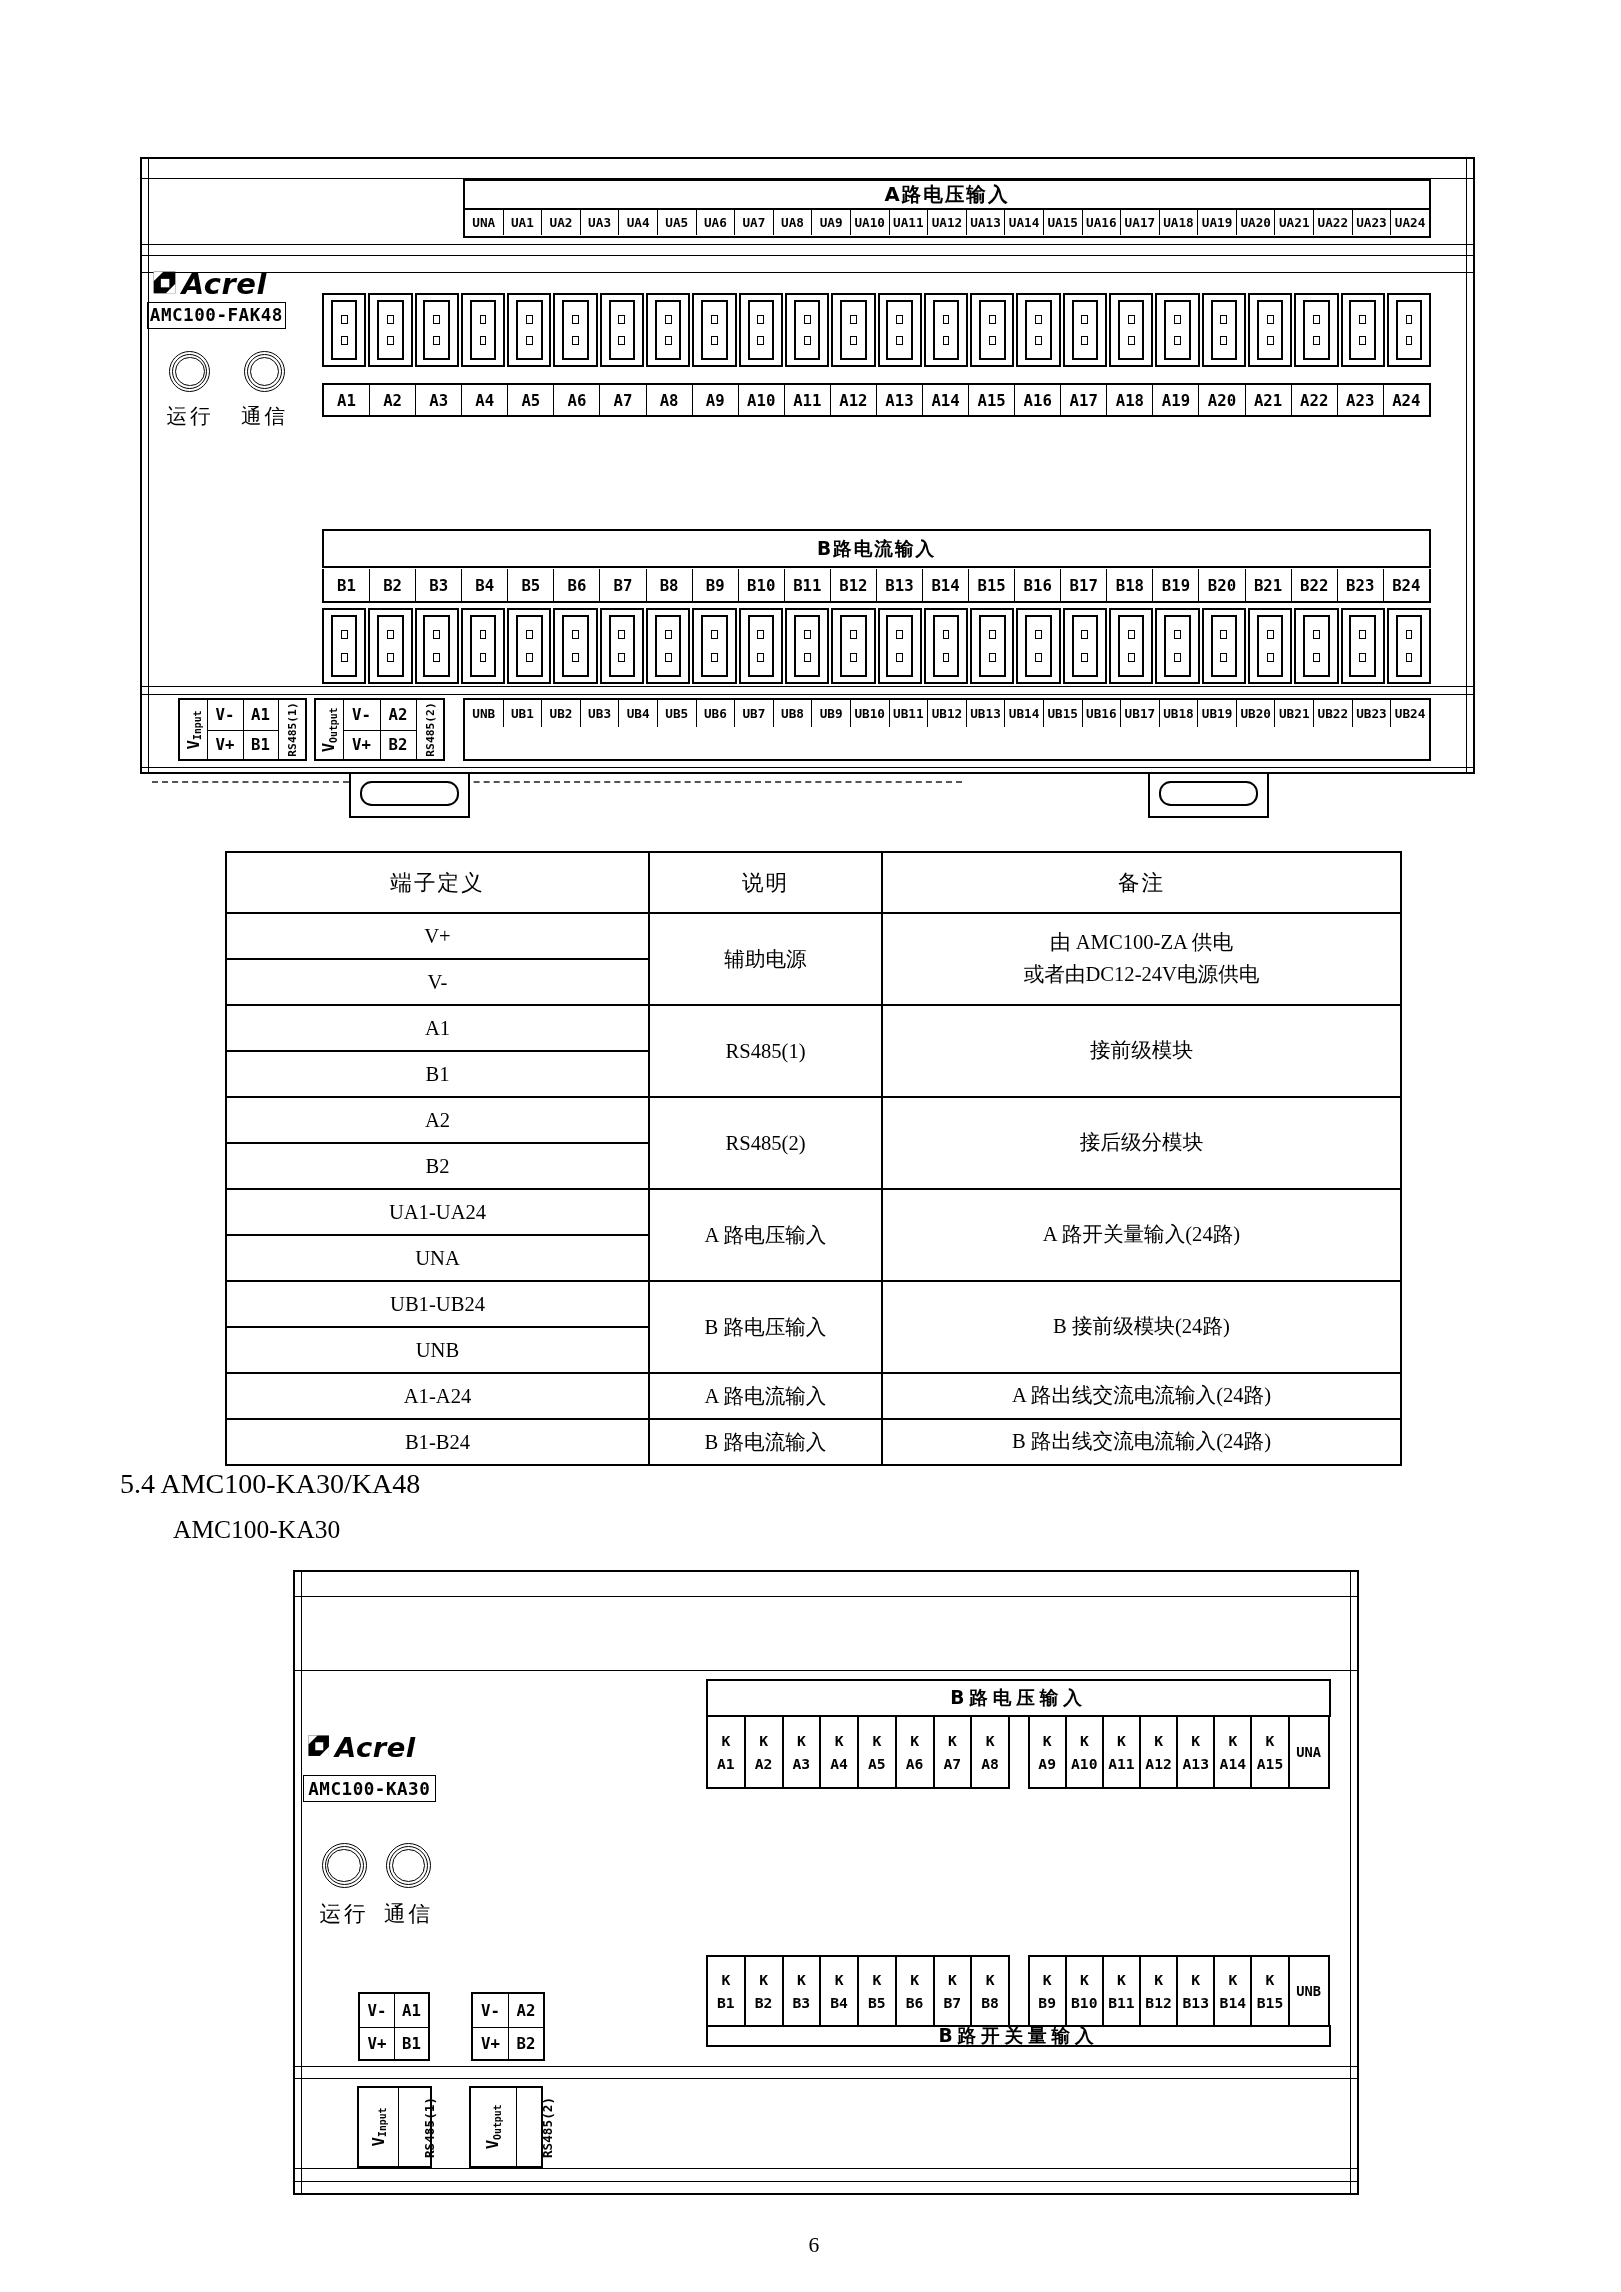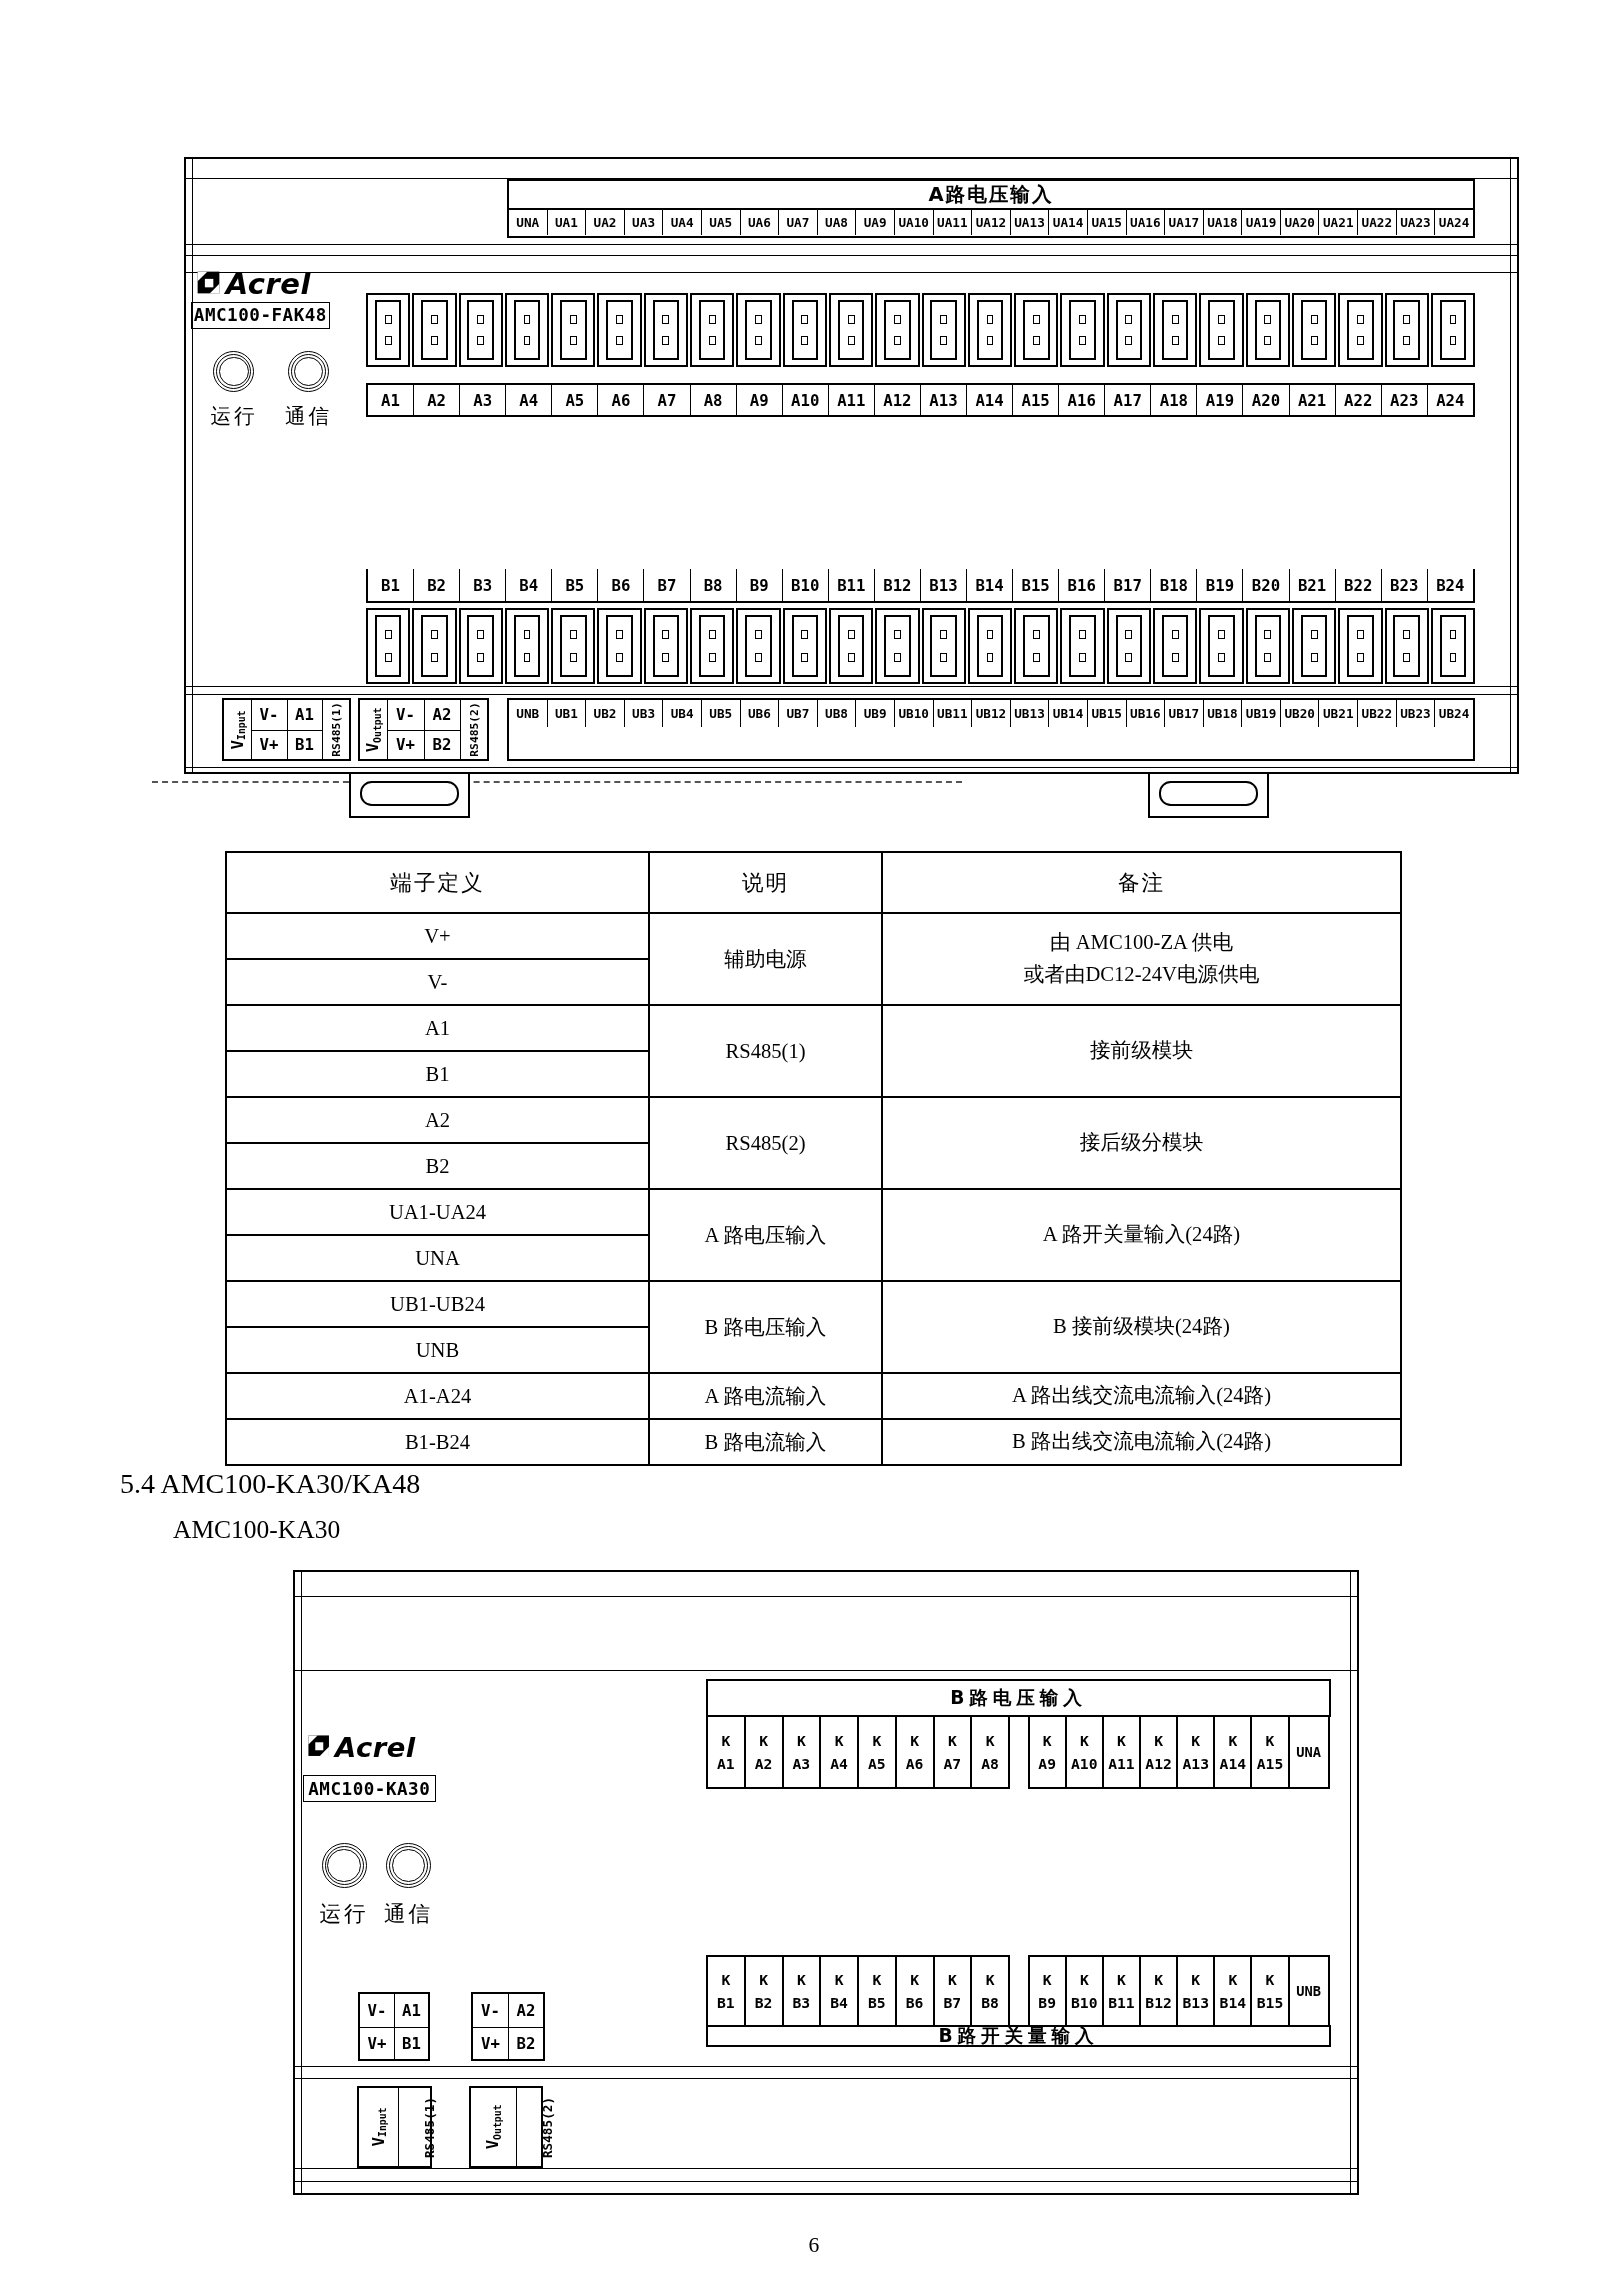--- a/index.html
+++ b/index.html
@@ -101,21 +101,21 @@
   
   .h-sec{position:absolute;font-family:"Liberation Serif","DejaVu Serif",serif;font-size:28px;white-space:pre;}
   .h-sub{position:absolute;font-family:"Liberation Serif","DejaVu Serif",serif;font-size:25.5px;}
   .pagenum{position:absolute;font-family:"Liberation Serif","DejaVu Serif",serif;font-size:21.6px;text-align:center;}
 </style>
 </head>
 <body>
 
 <div class="page">
 
-  <div class="device" style="left:140px;top:157px;width:1335px;height:617px;margin-left:44px;">
+  <div class="device" style="left:140px;top:157px;width:1335px;height:617px;">
     <div class="vedge" style="left:5.9px;"></div>
     <div class="vedge" style="right:5.9px;"></div>
     <div class="hline" style="top:18.6px;"></div>
     <div class="hline" style="top:85px;"></div>
     <div class="hline" style="top:96px;"></div>
     <div class="hline" style="top:113px;"></div>
     <div class="hline" style="top:527px;"></div>
     <div class="hline" style="top:535px;"></div>
     <div class="hline" style="top:608px;"></div>
 
@@ -336,20 +336,21 @@
         <div class="tcell">A17</div>
         <div class="tcell">A18</div>
         <div class="tcell">A19</div>
         <div class="tcell">A20</div>
         <div class="tcell">A21</div>
         <div class="tcell">A22</div>
         <div class="tcell">A23</div>
         <div class="tcell">A24</div>
       </div>
 
+    <div class="band" style="left:180px;top:370px;width:1109px;height:39px;">B路电流输入</div>
     <div class="term-row no-top" style="left:180px;top:410px;width:1109px;height:34px;">
 
     <div class="tcell">B1</div>
         <div class="tcell">B2</div>
         <div class="tcell">B3</div>
         <div class="tcell">B4</div>
         <div class="tcell">B5</div>
         <div class="tcell">B6</div>
         <div class="tcell">B7</div>
         <div class="tcell">B8</div>

